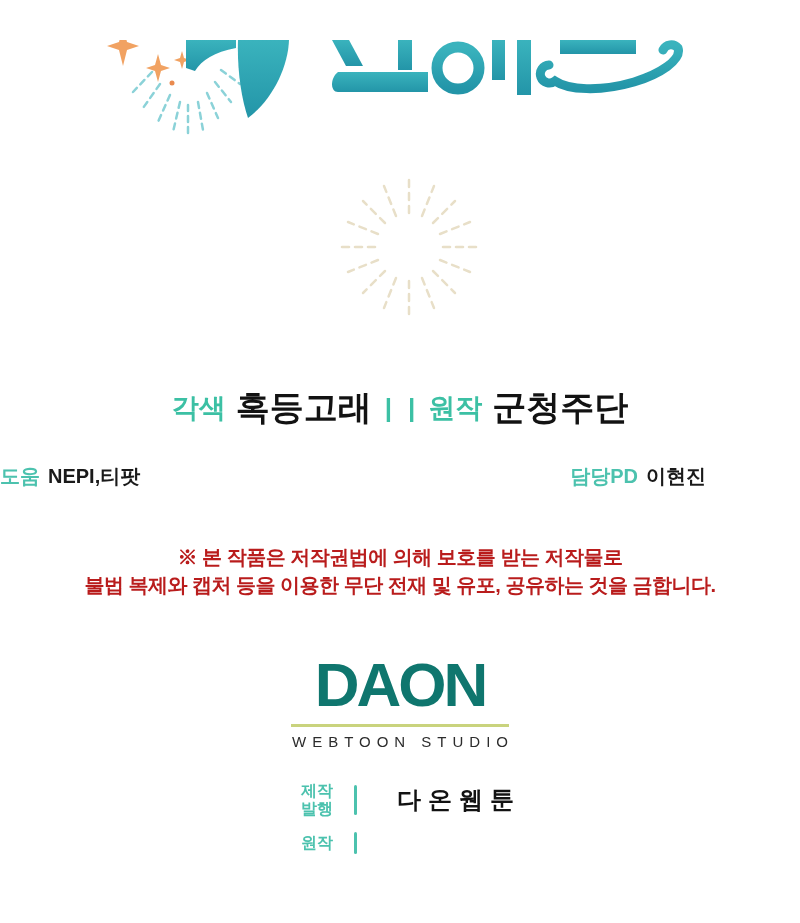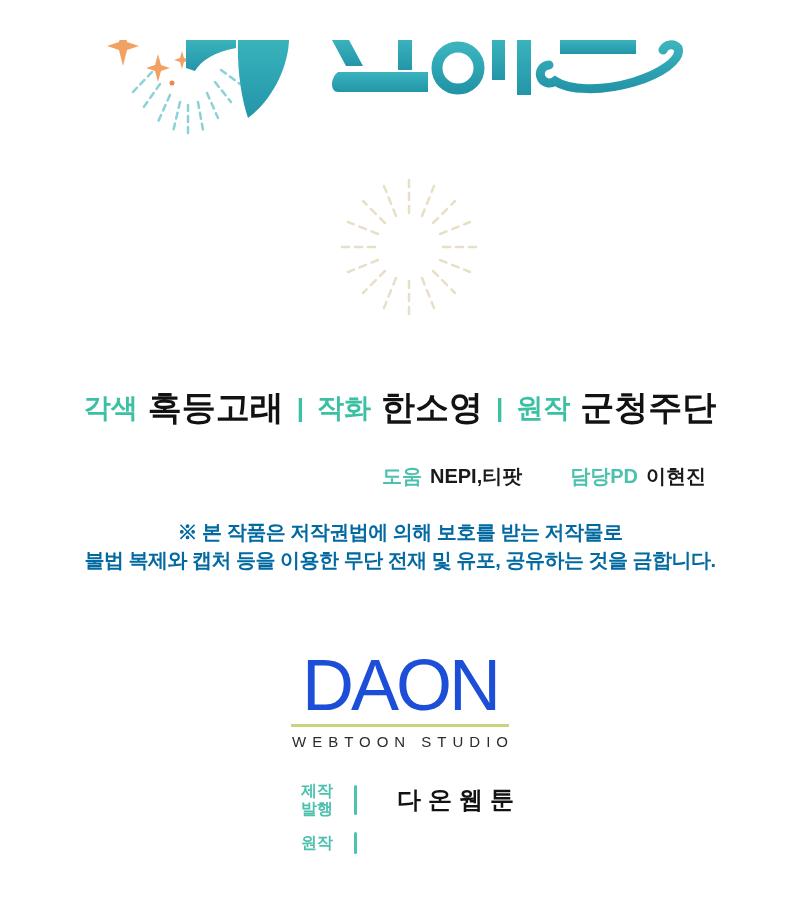--- a/index.html
+++ b/index.html
@@ -19,42 +19,42 @@
     white-space:nowrap;
   }
   .credits-main .grp { display:flex; align-items:center; gap:10px; }
   .credits-main .lbl { font-size:27px; font-weight:700; color:#3cc0a4; }
   .credits-main .val { font-size:34px; font-weight:800; color:#121212; }
   .credits-main .sep { font-size:26px; font-weight:700; color:#3cc0a4; padding:0 3px; }
 
   
   .credits-sub {
     position:absolute; top:423px; left:0; width:706px;
-    display:flex; justify-content:flex-end; align-items:center; gap:48px;
+    display:flex; justify-content:space-between; align-items:center; gap:48px;
     white-space:nowrap;
   }
   .credits-sub .grp { display:flex; align-items:center; gap:8px; }
   .credits-sub .lbl { font-size:20px; font-weight:600; color:#4cc2ae; }
   .credits-sub .val { font-size:20px; font-weight:600; color:#1a1a1a; }
 
   
   .copyright {
-    position:absolute; top:478px; left:0; width:800px;
-    text-align:center; font-size:20px; font-weight:700; color:#0369a1;
+    position:absolute; top:503px; left:0; width:800px;
+    text-align:center; font-size:20px; font-weight:700; color:#b91c1c;
     line-height:28px; letter-spacing:-0.5px;
   }
 
   
   .logo {
     position:absolute; top:609px; left:0; width:800px;
     display:flex; flex-direction:column; align-items:center;
   }
   .logo-name {
-    font-size:72px; line-height:72px; font-weight:400; letter-spacing:-3px;
-    color:#1d4ed8;
+    font-size:62px; line-height:72px; font-weight:700; letter-spacing:-3px;
+    color:#0f766e;
   }
   .logo-underline { width:218px; height:3px; background:#c9d37d; margin-top:3px; }
   .logo-subtitle {
     margin-top:6px; font-size:15px; font-weight:400; color:#2c2c2c;
     letter-spacing:6px; padding-left:6px;
   }
 
   
   .production { position:absolute; top:742px; left:0; width:656px; }
   .prod-row { display:grid; grid-template-columns:333px 44px auto; align-items:center; }
@@ -145,24 +145,20 @@
       </g>
     </svg>
   </div>
 
   <div class="credits-main">
     <span class="grp">
       <span class="lbl">각색</span>
       <span class="val">혹등고래</span>
     </span>
     <span class="sep">|</span>
-    <span class="grp">
-      <span class="lbl">작화</span>
-      <span class="val">한소영</span>
-    </span>
     <span class="sep">|</span>
     <span class="grp">
       <span class="lbl">원작</span>
       <span class="val">군청주단</span>
     </span>
   </div>
 
   <div class="credits-sub">
     <span class="grp">
       <span class="lbl">도움</span>

